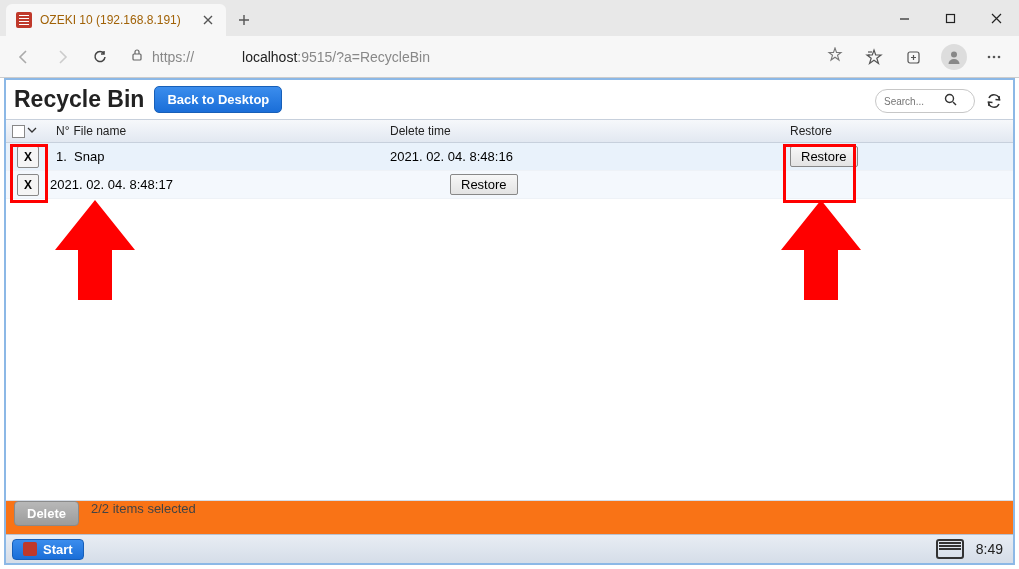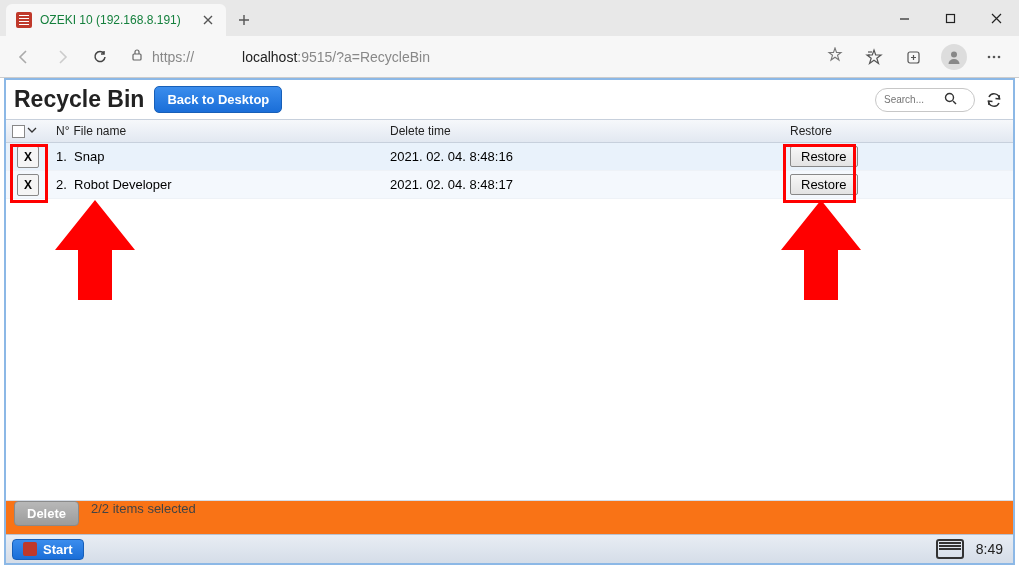--- a/index.html
+++ b/index.html
@@ -33,21 +33,21 @@
       position: relative;
     }
     .tab-favicon {
       width: 16px; height: 16px;
       background: #c0392b;
       margin-right: 8px;
       border-radius: 2px;
       display:inline-flex;align-items:center;justify-content:center;
     }
     .tab-favicon::after{content:"";width:10px;height:10px;background:repeating-linear-gradient(0deg,#fff 0 1px,transparent 1px 3px);}
-    .tab-title { color: #15803d; font-size: 12px; flex: 1; }
+    .tab-title { color: #a16207; font-size: 12px; flex: 1; }
     .tab-close { width: 16px; height: 16px; display: flex; align-items: center; justify-content: center; color: #555; cursor: pointer; }
     .new-tab { width: 28px; height: 28px; display: flex; align-items: center; justify-content: center; color: #555; cursor: pointer; margin-left: 4px; margin-bottom: 2px; }
     .window-controls {
       position: absolute; right: 0; top: 0; display: flex; height: 36px;
     }
     .win-btn { width: 46px; display: flex; align-items: center; justify-content: center; cursor: pointer; color: #333; }
     .toolbar {
       height: 42px;
       background: #f7f7f7;
       border-bottom: 1px solid #ccc;
@@ -76,21 +76,21 @@
     
     .page {
       position: absolute;
       left: 4px; right: 4px; top: 78px; bottom: 4px;
       border: 2px solid #8cb8e6;
       background: #fff;
       display: flex;
       flex-direction: column;
     }
     .page-header {
-      display: flex; align-items: center;
+      display: flex; align-items: flex-end;
       padding: 6px 8px;
       gap: 10px;
     }
     .page-title { font-size: 23px; font-weight: bold; color: #222; }
     .btn-blue {
       background: linear-gradient(#3b8ded, #1a6ed8);
       border: 1px solid #175fb8;
       color: #fff;
       border-radius: 5px;
       padding: 5px 12px;
@@ -350,21 +350,20 @@
           <button class="x-btn">X</button>
         </div>
       <div class="col-n"><span>1.</span>&nbsp;&nbsp;<span>Snap</span></div>
       <div class="col-time">2021. 02. 04. 8:48:16</div>
       <div class="col-restore"><button class="restore-btn">Restore</button></div>
     </div>
     <div class="row alt sel">
       <div class="col-check">
           <button class="x-btn">X</button>
         </div>
-      <div class="col-n"><span>2.</span>&nbsp;&nbsp;<span>Robot Developer</span></div>
       <div class="col-time">2021. 02. 04. 8:48:17</div>
       <div class="col-restore"><button class="restore-btn">Restore</button></div>
     </div>
   </div>
 
   <div class="footer-bar">
     <button class="btn-grey">Delete</button>
     <span>2/2 items selected</span>
   </div>
 

